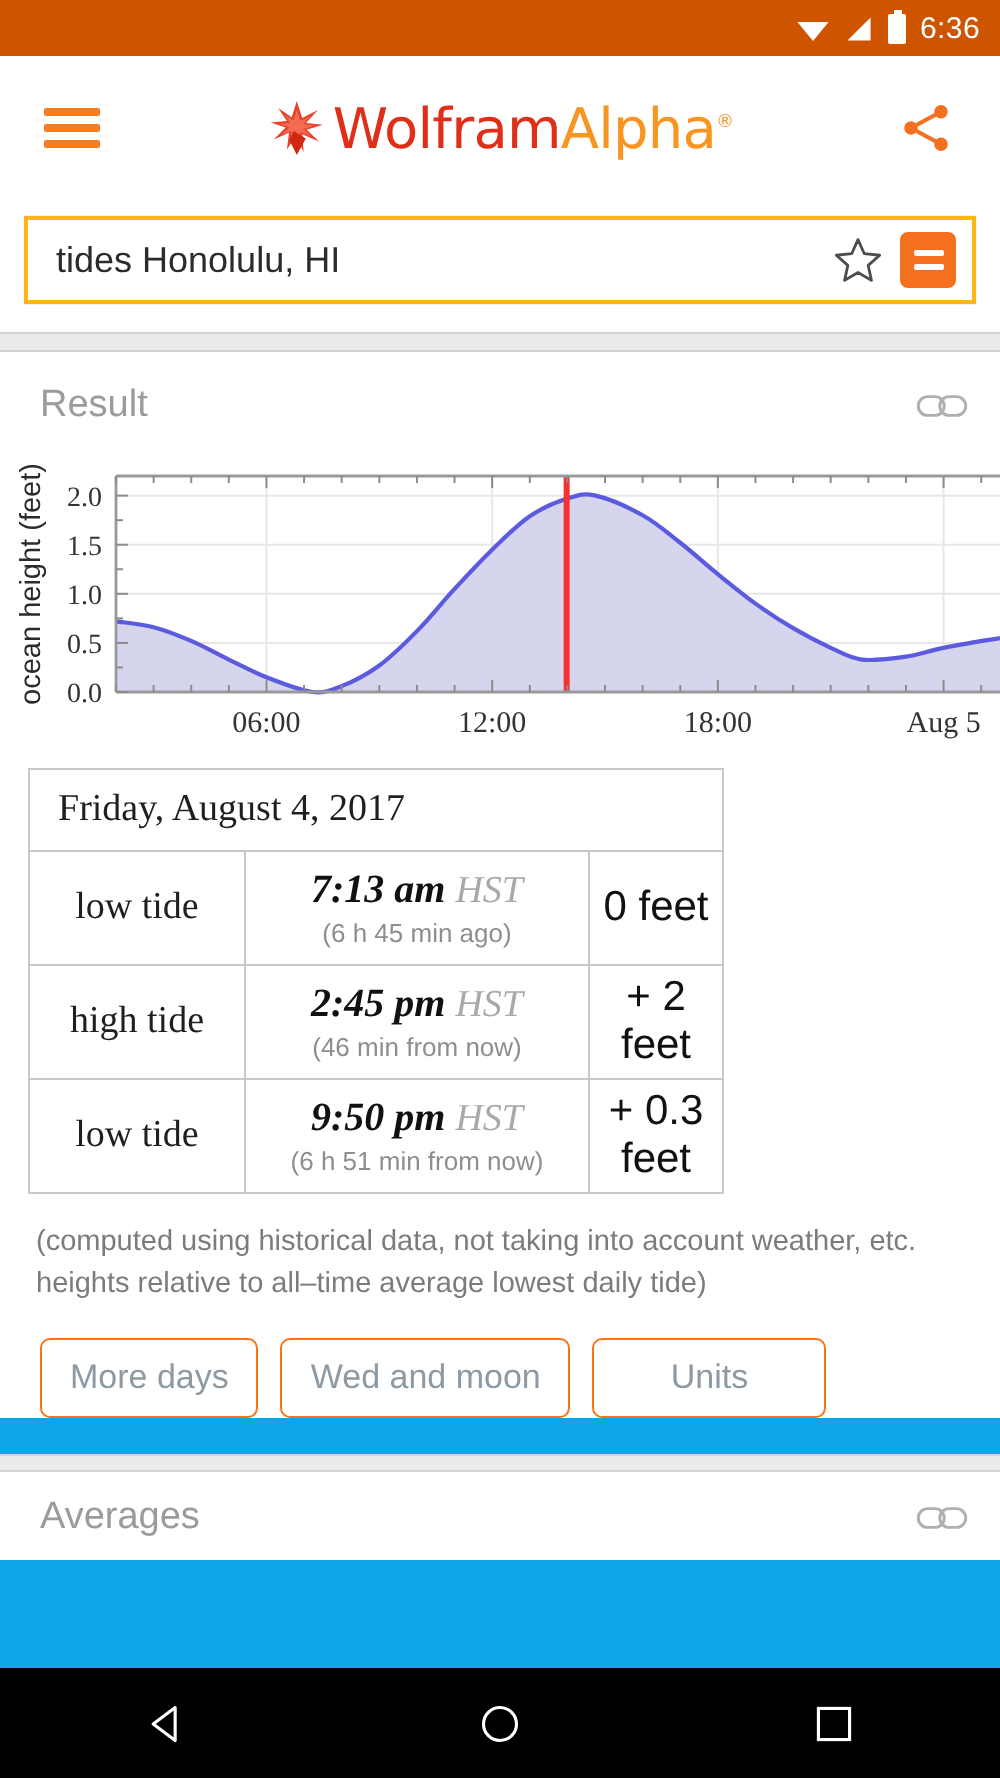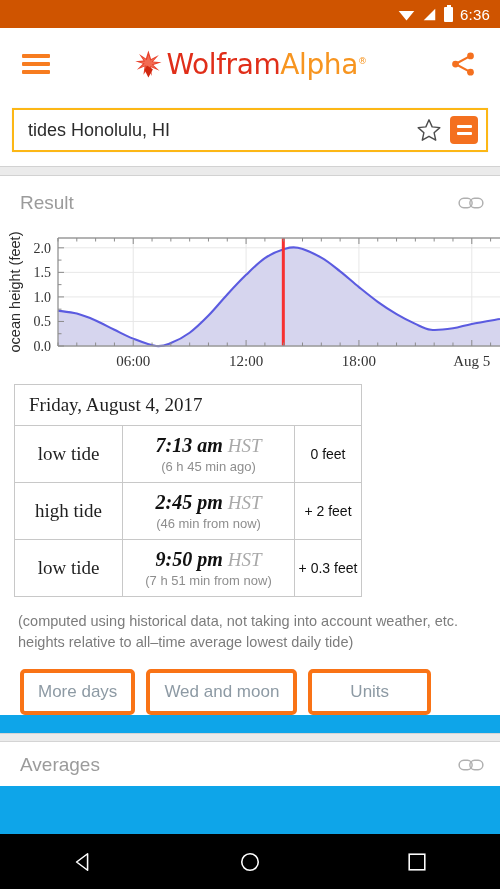--- a/index.html
+++ b/index.html
@@ -74,29 +74,29 @@
     font-family: "Liberation Serif", serif;
     background: #fff;
   }
   .tide-table td { border: 1px solid #c8c8c8; }
   .date-cell { padding: 9px 0 9px 14px; font-size: 19px; color: #1f1f1f; }
   .type-cell { width: 108px; text-align: center; font-size: 19px; color: #1f1f1f; padding: 14px 0; }
   .time-cell { width: 172px; text-align: center; padding: 8px 12px; }
   .time-main { font-size: 20px; color: #111; font-weight: 700; font-style: italic; }
   .time-tz { font-size: 19px; color: #a9a9a9; font-weight: 400; }
   .time-sub { font-size: 13px; color: #8e8e8e; font-family: "Liberation Sans", sans-serif; margin-top: 2px; }
-  .ht-cell { text-align: center; font-size: 14px; color: #111; font-family: "Liberation Sans", sans-serif; }
+  .ht-cell { text-align: center; font-size: 21px; color: #111; font-family: "Liberation Sans", sans-serif; }
 
   
   .footnote { margin: 14px 18px 0 18px; color: #7c7c7c; font-size: 14.5px; line-height: 1.45; }
 
   
   .actions { display: flex; align-items: center; padding: 16px 18px 0 20px; }
   .btn {
-    border: 4px solid #f97316; border-radius: 5px; background: #fff;
+    border: 1px solid #f97316; border-radius: 5px; background: #fff;
     color: #8d9aa4; font-size: 17px; padding: 9px 14px; cursor: pointer;
     font-family: "Liberation Sans", sans-serif; white-space: nowrap;
   }
   .btn + .btn { margin-left: 11px; }
   .btn-right { margin-left: auto; padding-left: 38px; padding-right: 38px; }
 
   
   .band2 { margin-top: 18px; height: 9px; background: #ebebeb;
            border-top: 1px solid #d4d4d4; border-bottom: 1px solid #d4d4d4; }
   .pod2-head { display:flex; align-items:center; justify-content:space-between; padding: 12px 16px 10px 20px; }
@@ -279,21 +279,21 @@
             <td class="time-cell">
               <div class="time-main">2:45 pm <span class="time-tz">HST</span></div>
               <div class="time-sub">(46 min from now)</div>
             </td>
             <td class="ht-cell">+ 2 feet</td>
           </tr>
           <tr>
             <td class="type-cell">low tide</td>
             <td class="time-cell">
               <div class="time-main">9:50 pm <span class="time-tz">HST</span></div>
-              <div class="time-sub">(7 h  51 min from now)</div>
+              <div class="time-sub">(6 h  51 min from now)</div>
             </td>
             <td class="ht-cell">+ 0.3 feet</td>
           </tr>
         </tbody>
     </table>
 
     <div class="footnote">(computed using historical data, not taking into account weather, etc. heights relative to all–time average lowest daily tide)</div>
 
     <div class="actions">
       <button class="btn">More days</button>

